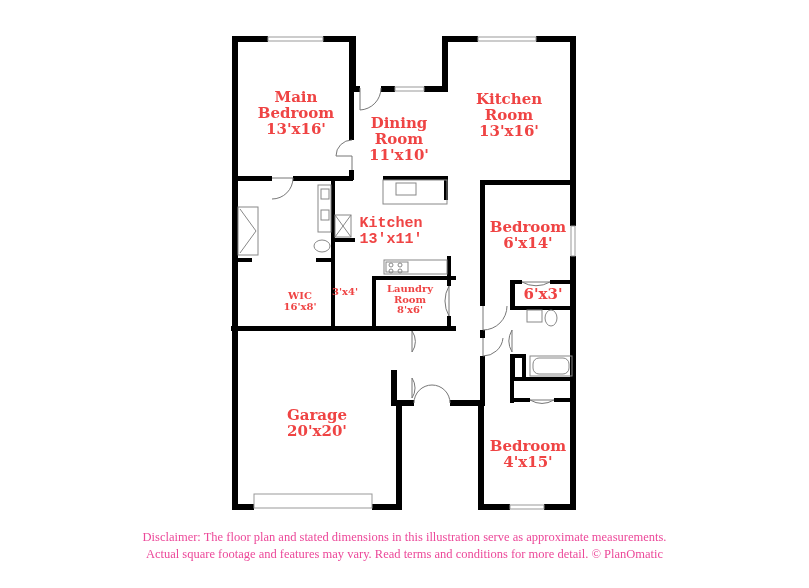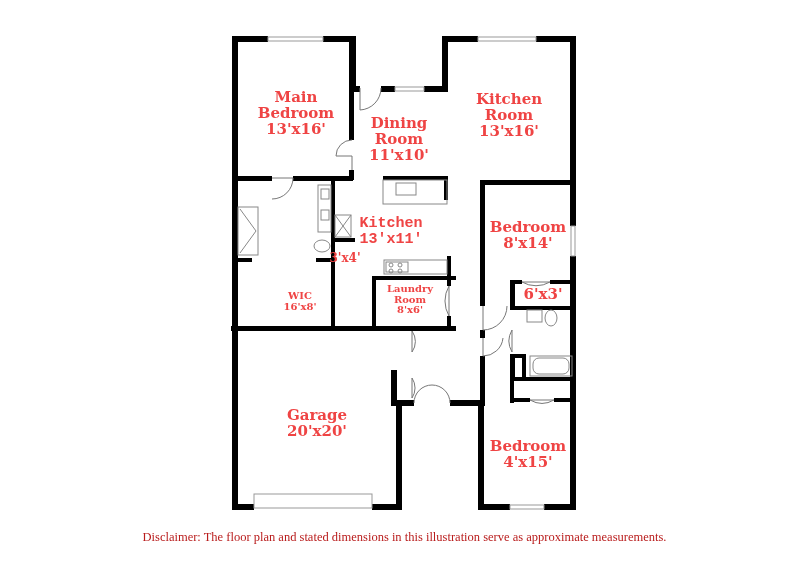--- a/index.html
+++ b/index.html
@@ -1,22 +1,22 @@
 <!DOCTYPE html>
 <html><head>
 <meta charset="utf-8">
 <style>
   html, body { margin:0; padding:0; background:#fff; }
   body { width:809px; height:588px; position:relative; overflow:hidden; font-family:"DejaVu Serif", serif; }
   svg { position:absolute; left:0; top:0; }
   .lbl { position:absolute; text-align:center; font-weight:bold; color:#ef4444; line-height:1.05; transform:translate(-50%,-50%); white-space:nowrap; }
   .lg { font-size:15px; }
   .sm { font-size:10px; }
-  .xs { font-size:12px; }
-  .disc { position:absolute; left:0; width:809px; top:529px; text-align:center; font-family:"Liberation Serif", serif; font-size:12.5px; color:#b91c1c; line-height:17px; }
+  .xs { font-size:10px;margin-top:34px; }
+  .disc { position:absolute; left:0; width:809px; top:529px; text-align:center; font-family:"Liberation Serif", serif; font-size:12.5px; color:#ec4899; line-height:17px; }
 </style>
 </head>
 <body>
 
 <svg width="809" height="588" viewBox="0 0 809 588">
   <g fill="#000">
 
     <rect x="232" y="36" width="6" height="474"></rect>
     <rect x="232" y="36" width="36" height="6"></rect>
     <rect x="323" y="36" width="33" height="6"></rect>
@@ -142,21 +142,21 @@
   <div>13'x16'</div>
 </div>
 
 <div class="lbl lg" style="left:391px;top:232px;font-family:Liberation Mono, monospace;">
   <div>Kitchen</div>
   <div>13'x11'</div>
 </div>
 
 <div class="lbl lg" style="left:528px;top:236px;">
   <div>Bedroom</div>
-  <div>8'x14'</div>
+  <div>6'x14'</div>
 </div>
 
 <div class="lbl xs" style="left:345px;top:258px;">
   <div>3'x4'</div>
 </div>
 
 <div class="lbl sm" style="left:300px;top:301px;">
   <div>WIC</div>
   <div>16'x8'</div>
 </div>
@@ -176,13 +176,14 @@
   <div>20'x20'</div>
 </div>
 
 <div class="lbl lg" style="left:528px;top:455px;">
   <div>Bedroom</div>
   <div>4'x15'</div>
 </div>
 
 <div class="disc">
   <div>Disclaimer: The floor plan and stated dimensions in this illustration serve as approximate measurements.</div>
+  <div>Actual square footage and features may vary. Read terms and conditions for more detail. © PlanOmatic</div>
 </div>
 
 </body></html>

